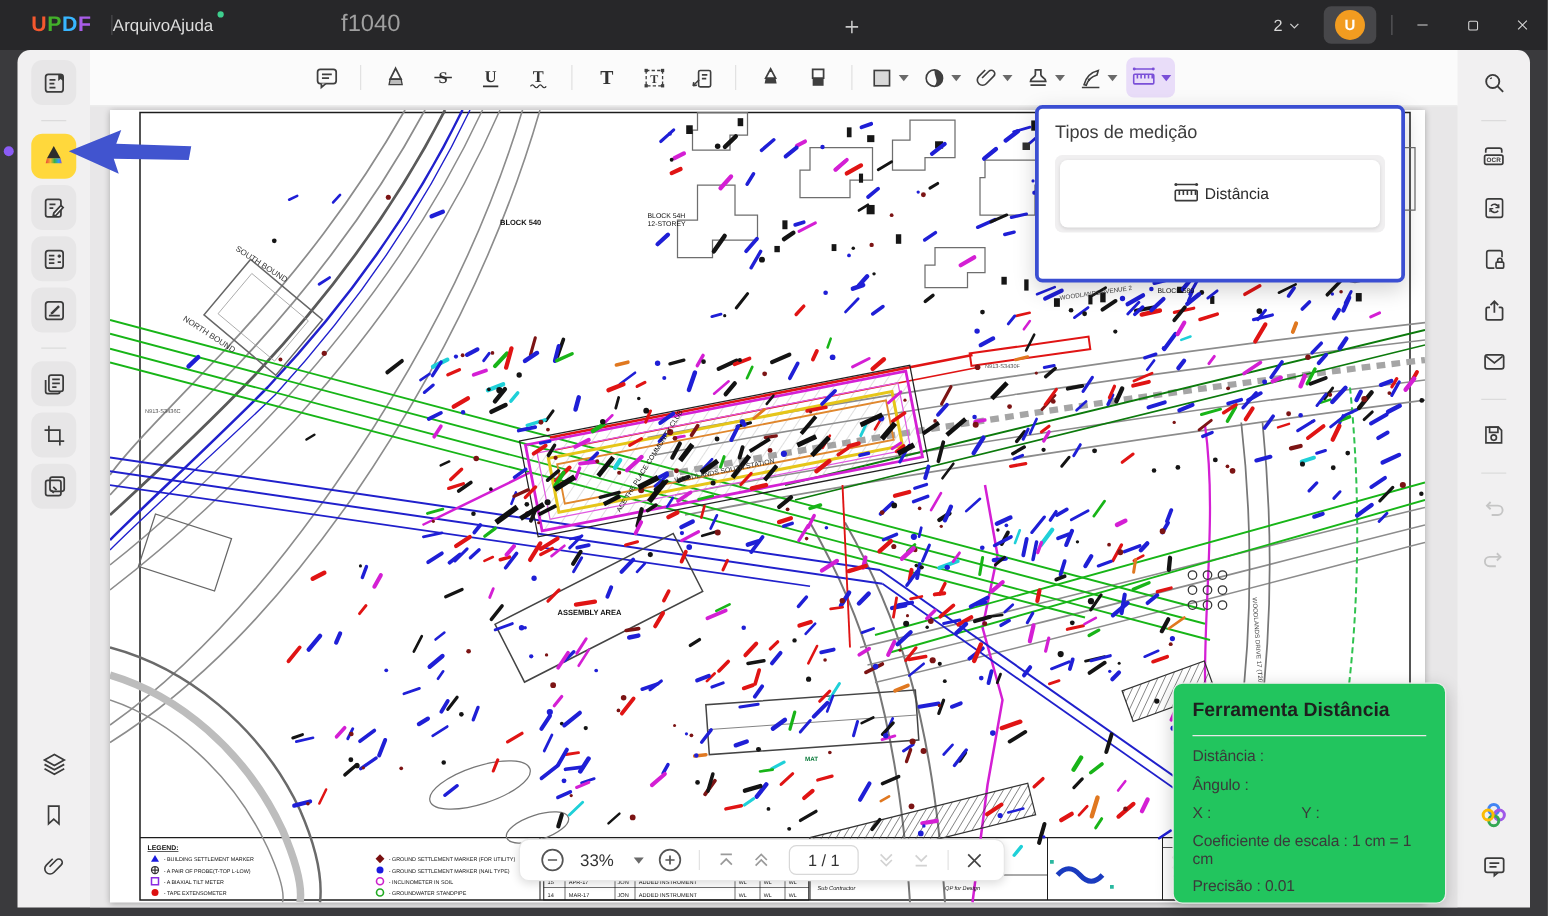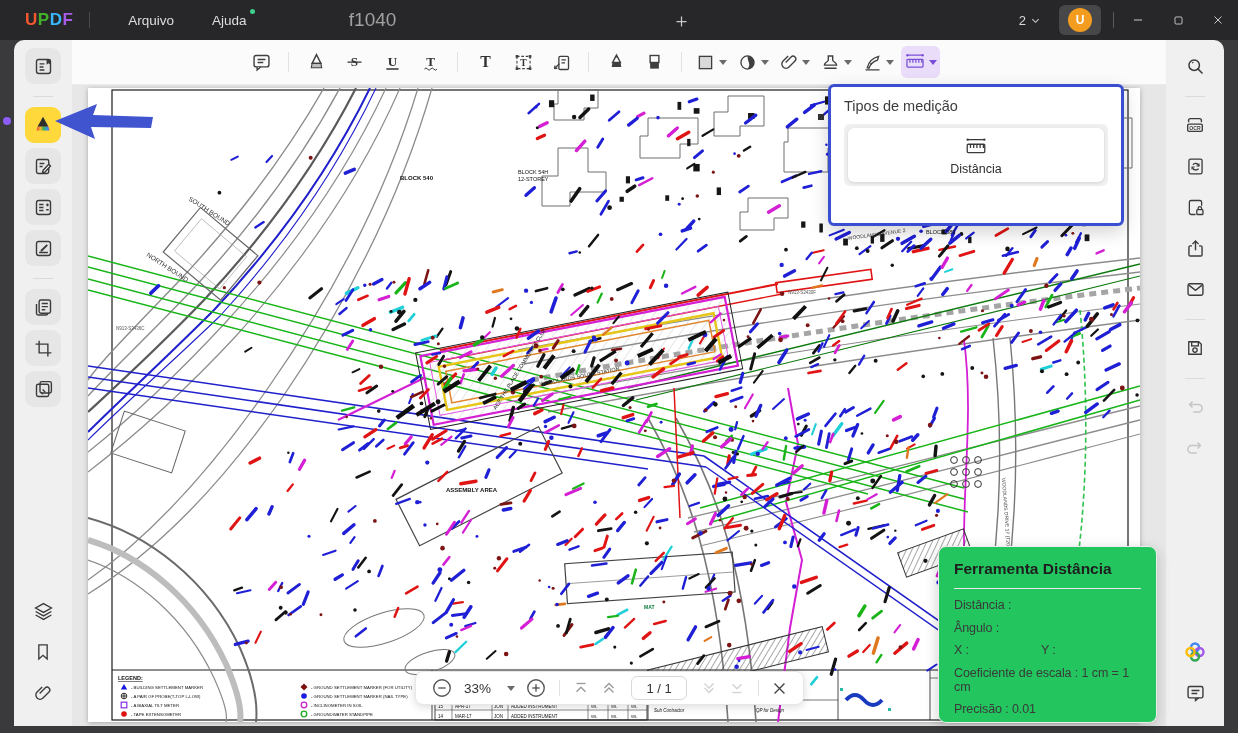--- a/index.html
+++ b/index.html
@@ -2,21 +2,21 @@
 <html><head>
 <meta charset="utf-8">
 <style>
   html,body{margin:0;padding:0;background:#222;}
   *{box-sizing:border-box;}
   .app{position:relative;width:1238px;height:733px;background:#3a3a3d;font-family:"Liberation Sans",sans-serif;overflow:hidden;user-select:none;}
 
   
   .titlebar{position:absolute;left:0;top:0;width:1238px;height:40px;background:#272729;display:flex;align-items:center;color:#d8d8d8;}
   .logo{font-weight:bold;font-size:17px;letter-spacing:.5px;margin-left:25px;display:flex;}
-  .menu-item{font-size:13.5px;color:#dedede;margin-left:38px;position:relative;cursor:default;}
+  .menu-item{font-size:13.5px;color:#dedede;position:relative;cursor:default;}
   .menu-dot{position:absolute;right:-8px;top:-4px;width:5px;height:5px;border-radius:50%;background:#3ecf8e;}
   .menubar-sep{width:1px;height:16px;background:#4a4a4c;margin-left:24px;}
   .tab-inactive{width:160px;margin-left:46px;text-align:center;font-size:19px;color:#a0a0a0;}
   .tab-active{position:absolute;left:412px;top:5px;width:248px;height:35px;background:#3e3e41;border-radius:9px 9px 0 0;display:flex;align-items:center;padding:0 14px;}
   .tab-active .tab-label{flex:1;text-align:center;font-size:13px;color:#e8e8e8;}
   .icon-btn{display:flex;align-items:center;justify-content:center;background:none;border:none;padding:0;cursor:pointer;}
   .tab-plus{position:absolute;left:668px;top:8px;width:26px;height:26px;}
   .tb-right{position:absolute;right:0;top:0;height:40px;display:flex;align-items:center;}
   .tab-count{display:flex;align-items:center;font-size:13px;color:#d8d8d8;gap:4px;margin-right:18px;}
   .avatar-wrap{width:42px;height:30px;background:#47474a;border-radius:6px;display:flex;align-items:center;justify-content:center;margin-right:12px;}
@@ -43,21 +43,21 @@
   .page{position:absolute;left:16px;top:3px;width:1052px;height:634px;background:#ffffff;box-shadow:0 1px 5px rgba(0,0,0,.28);}
   .page svg{display:block;width:100%;height:100%;}
 
   
   .pointer-arrow{position:absolute;left:53px;top:102px;z-index:60;}
   .active-dot{position:absolute;left:3px;top:117px;width:8px;height:8px;border-radius:50%;background:#8b5cf6;z-index:61;}
 
   .popup{position:absolute;left:828px;top:84px;width:296px;height:142px;background:#fff;border:3px solid #3a4ed2;border-radius:6px;z-index:50;box-shadow:0 6px 18px rgba(0,0,0,.18);padding:11px 13px;}
   .popup-title{font-size:14.5px;color:#3c3c3c;}
   .popup-panel{margin-top:10px;background:#f0eff0;border-radius:6px;display:flex;height:62px;padding:4px;}
-  .popup-cell{flex:1;display:flex;flex-direction:column;align-items:center;justify-content:center;gap:3px;border-radius:6px;cursor:pointer;}
+  .popup-cell{flex:1;display:flex;flex-direction:row;align-items:center;justify-content:center;gap:3px;border-radius:6px;cursor:pointer;}
   .popup-cell.selected{background:#fff;box-shadow:0 1px 3px rgba(0,0,0,.12);}
   .popup-cell .lbl{font-size:12.5px;color:#b5b5b5;}
   .popup-cell.selected .lbl{color:#2b2b2b;}
   .popup-handle{position:absolute;left:818px;top:114px;width:6px;height:6px;background:#2f2f2f;z-index:51;}
 
   .zoombar{position:absolute;left:415px;top:671px;height:34px;background:#fff;border:1px solid #e7e7e7;border-radius:8px;box-shadow:0 2px 8px rgba(0,0,0,.14);display:flex;align-items:center;padding:15px 10px;z-index:55;}
   .zb-label{font-size:13.5px;color:#333;margin:0 8px 0 6px;}
   .zb-sep{width:1px;height:16px;background:#e3e3e3;margin:0 7px;}
   .zb-pagebox{width:56px;height:24px;border:1px solid #d8d8d8;border-radius:6px;display:flex;align-items:center;justify-content:center;font-size:13px;color:#333;margin:0 8px;}
   .zbtn{border:none;background:none;padding:0;margin:0 5px;display:flex;align-items:center;cursor:pointer;}

